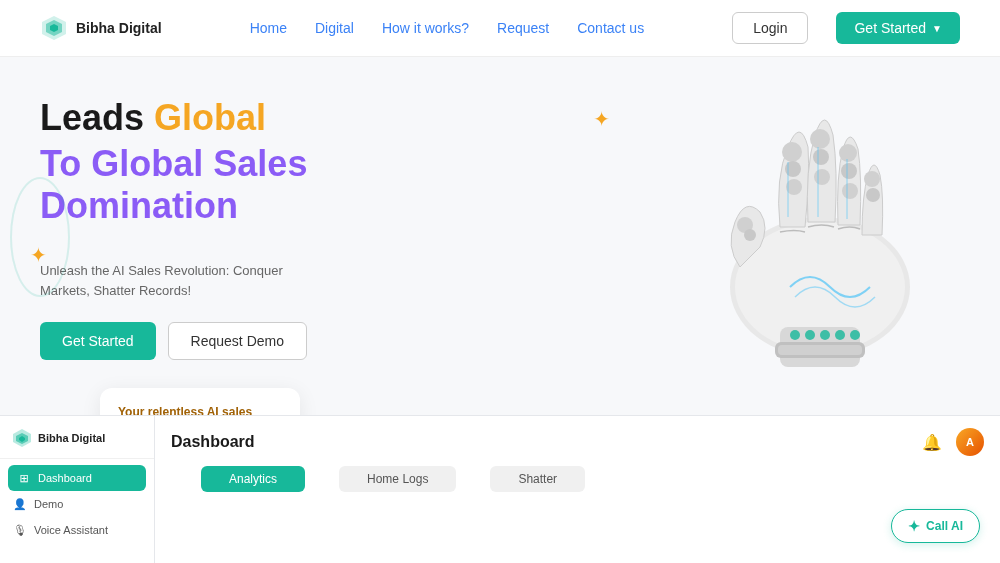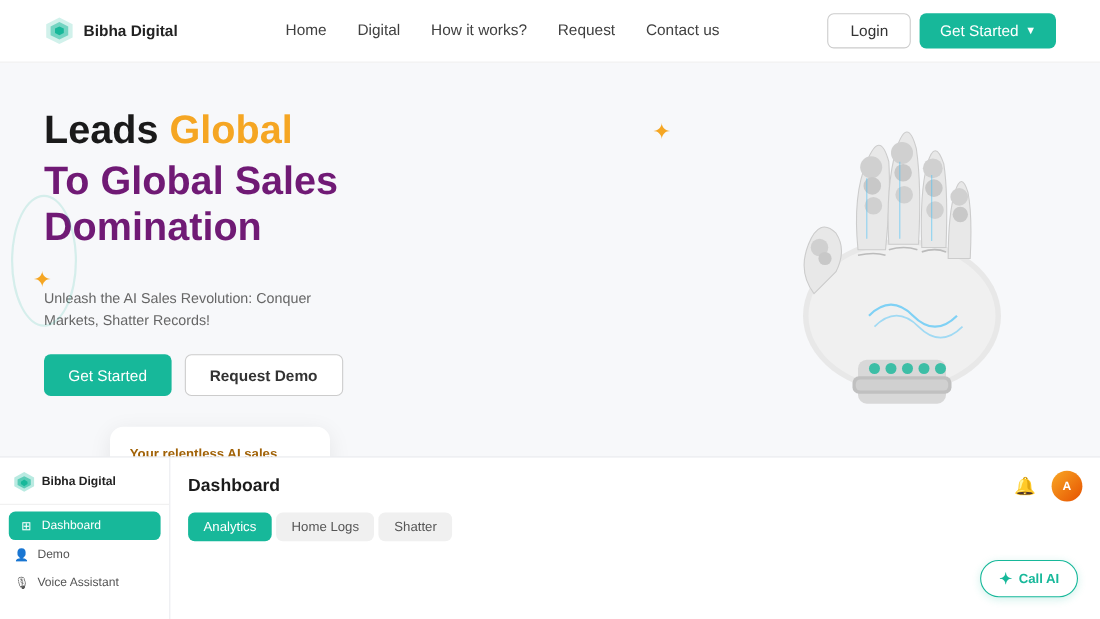--- a/index.html
+++ b/index.html
@@ -37,26 +37,26 @@
       font-weight: 600;
       color: #222;
     }
     .nav-links {
       display: flex;
       gap: 28px;
       list-style: none;
     }
     .nav-links li a {
       text-decoration: none;
-      color: #404040;
+      color: #3b82f6;
       font-size: 14px;
     }
     .nav-actions {
       display: flex;
-      gap: 8px;
+      gap: 28px;
       align-items: center;
     }
     .btn-login {
       border: 1px solid #ccc;
       background: #fff;
       padding: 7px 20px;
       border-radius: 6px;
       font-size: 14px;
       cursor: pointer;
       color: #333;
@@ -94,21 +94,21 @@
       font-weight: 700;
       color: #1a1a1a;
       margin-bottom: 4px;
     }
     .hero-title-orange {
       color: #f5a623;
     }
     .hero-title-line2 {
       font-size: 36px;
       font-weight: 700;
-      color: #701a75;
+      color: #8b5cf6;
       margin-bottom: 14px;
     }
     .hero-subtitle {
       font-size: 13px;
       color: #666;
       line-height: 1.5;
       max-width: 280px;
       margin-bottom: 22px;
       margin-top: 34px;
     }
@@ -128,21 +128,20 @@
       font-weight: 500;
     }
     .btn-request-demo {
       background: #fff;
       color: #333;
       border: 1px solid #ccc;
       padding: 10px 22px;
       border-radius: 6px;
       font-size: 14px;
       cursor: pointer;
-      font-weight: bold;
     }
 
     
     .hero-card {
       background: #fff;
       border-radius: 12px;
       padding: 16px 18px;
       width: 200px;
       box-shadow: 0 4px 20px rgba(0,0,0,0.08);
       margin-left: 60px;
@@ -294,27 +293,28 @@
       color: #fff;
       font-size: 11px;
       font-weight: 600;
       cursor: pointer;
     }
     .dash-tabs {
       display: flex;
       gap: 4px;
     }
     .dash-tab {
-      padding: 6px 14px;
+      padding: 6px 28px;
       border-radius: 6px;
       font-size: 12px;
       cursor: pointer;
       border: none;
       background: #f0f0f0;
       color: #555;
+      margin-left: 30px;
     }
     .dash-tab.active {
       background: #17b89a;
       color: #fff;
     }
 
     
     .call-ai-btn {
       position: absolute;
       bottom: 20px;

